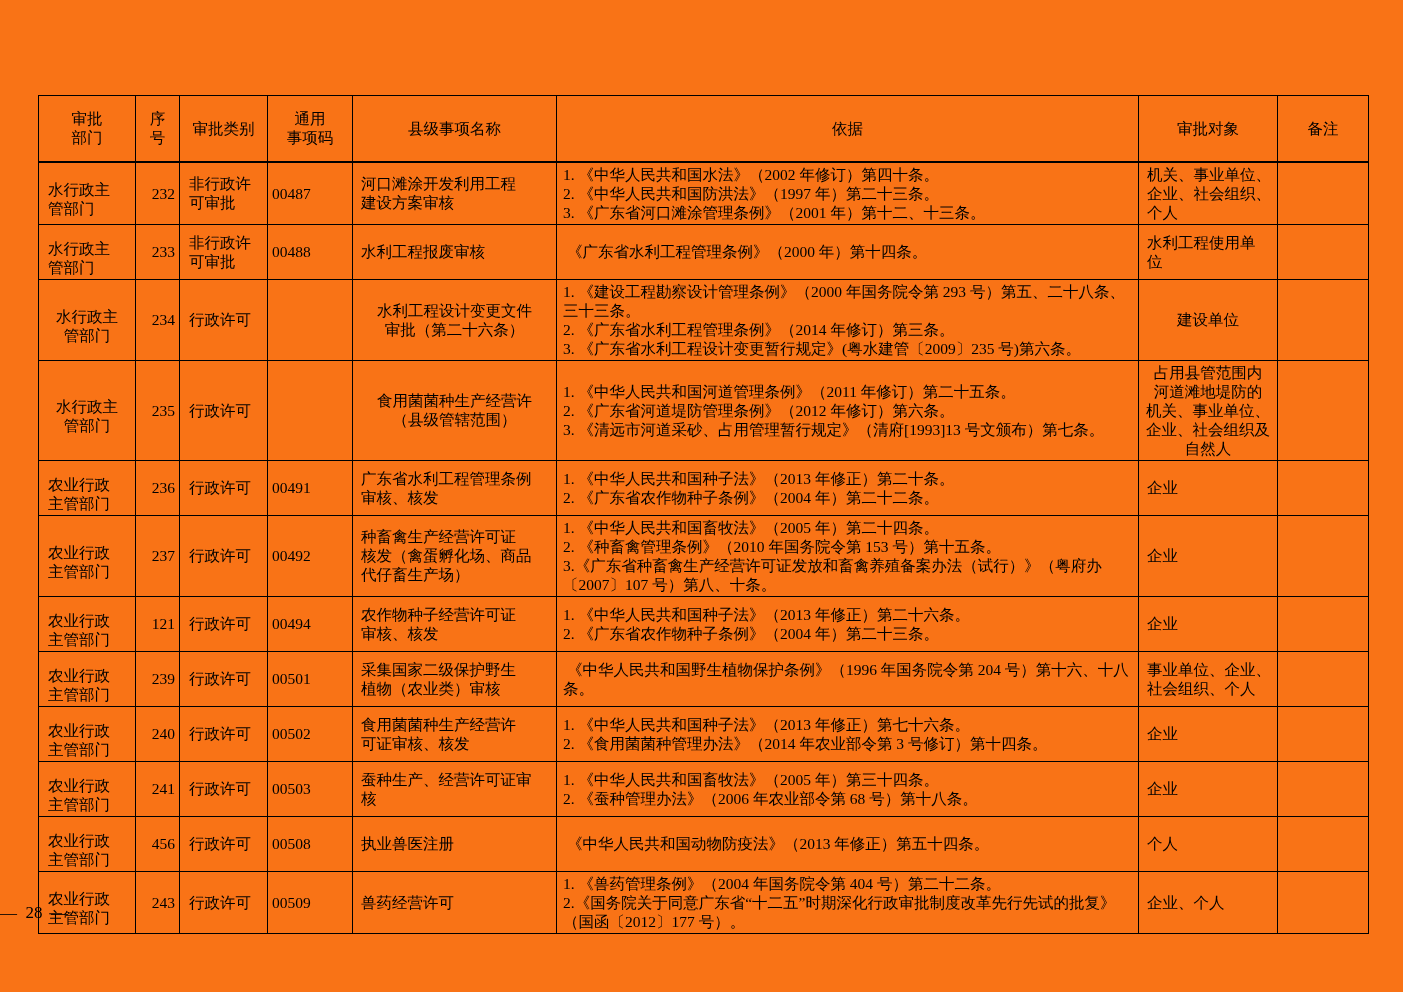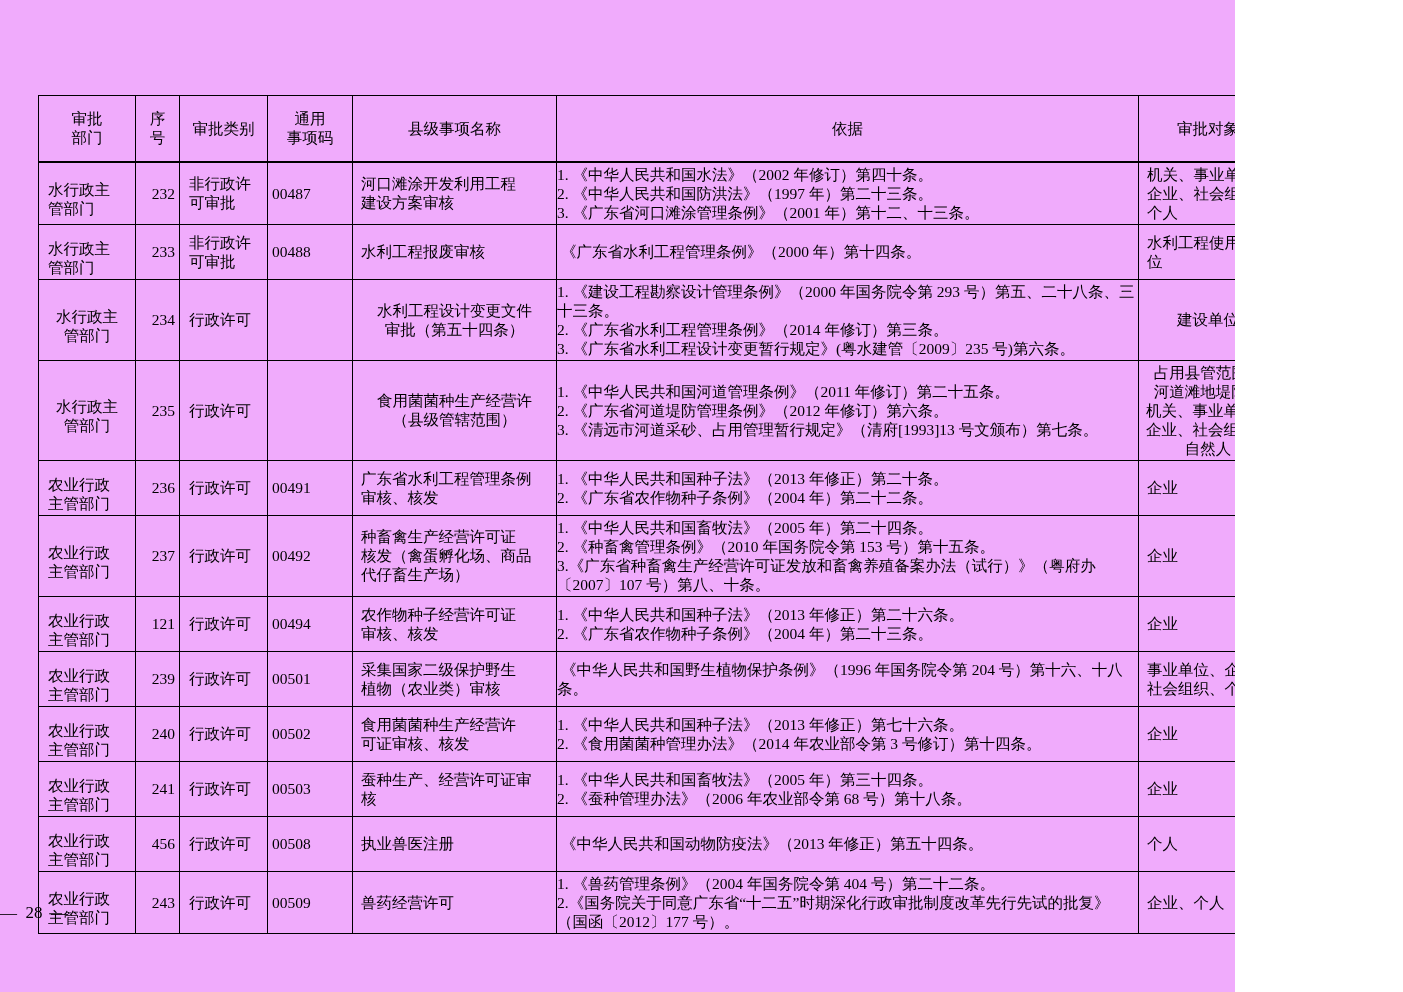--- a/index.html
+++ b/index.html
@@ -1,34 +1,34 @@
 <!DOCTYPE html>
 <html><head>
 <meta charset="utf-8">
 <style>
   * { margin:0; padding:0; box-sizing:border-box; }
   html,body { background:#ffffff; }
   .page {
-    position:relative; width:1235px; height:992px; background:#f0abfc;
+    position:relative; width:1403px; height:992px; background:#f97316;
     font-family:"Liberation Serif", serif; color:#000; overflow:hidden;
   }
   table.approval { position:absolute; left:38px; top:95px; width:1330px;
     border-collapse:collapse; table-layout:fixed;
     font-size:15.5px; line-height:19px; }
   .approval th, .approval td {
     border:1px solid #000; vertical-align:middle; font-weight:normal;
     overflow:hidden; padding:2px 4px;
   }
   .approval thead th { text-align:center; white-space:pre-line; height:66px; border-bottom:2px solid #000; }
   td.dept   { padding:14px 6px 2px 9px;  white-space:pre-line; }
   td.seq    { text-align:right; }
   td.cat    { padding:2px 6px 2px 9px; }
   td.code   { text-align:left; }
   td.name   { padding:2px 6px 2px 8px;  white-space:pre-line; }
-  td.basis  { padding:2px 0; }
+  td.basis  { padding:2px 6px; }
   td.basis div { white-space:pre-wrap; }
   td.target { padding:2px 3px 2px 8px;  white-space:pre-line; }
   tr.c td.dept, tr.c td.name, tr.c td.target { text-align:center; padding-left:4px; padding-right:4px; }
   .footer {
     position:absolute; top:903px; left:0; width:100%;
     font-size:17px; white-space:pre;
     font-family:"Liberation Serif", serif;
   }
 </style>
 </head>
@@ -94,21 +94,21 @@
 位</td>
         <td class="remark"></td>
       </tr>
       <tr class="c" style="height:73px">
         <td class="dept">水行政主
 管部门</td>
         <td class="seq">234</td>
         <td class="cat">行政许可</td>
         <td class="code"></td>
         <td class="name">水利工程设计变更文件
-审批（第五十四条）</td>
+审批（第二十六条）</td>
         <td class="basis">
           <div>1. 《建设工程勘察设计管理条例》（2000 年国务院令第 293 号）第五、二十八条、三十三条。</div>
           <div>2. 《广东省水利工程管理条例》（2014 年修订）第三条。</div>
           <div>3. 《广东省水利工程设计变更暂行规定》(粤水建管〔2009〕235 号)第六条。</div>
         </td>
         <td class="target">建设单位</td>
         <td class="remark"></td>
       </tr>
       <tr class="c" style="height:90px">
         <td class="dept">水行政主

